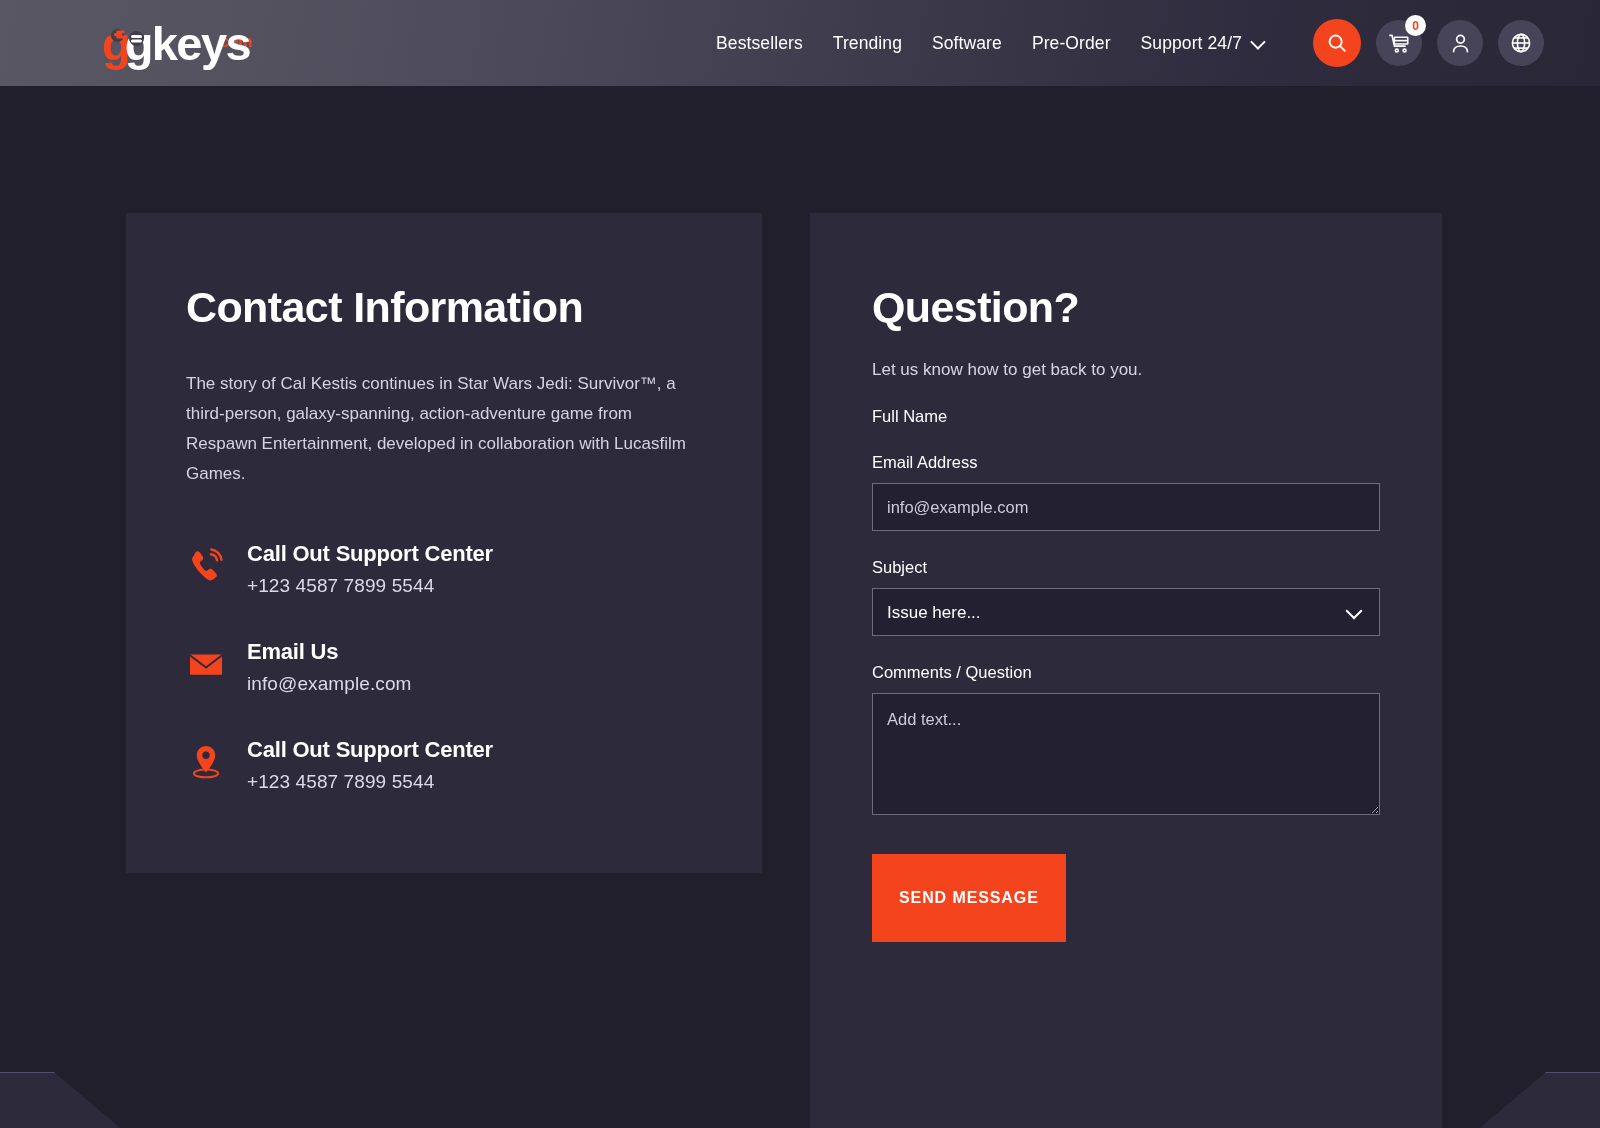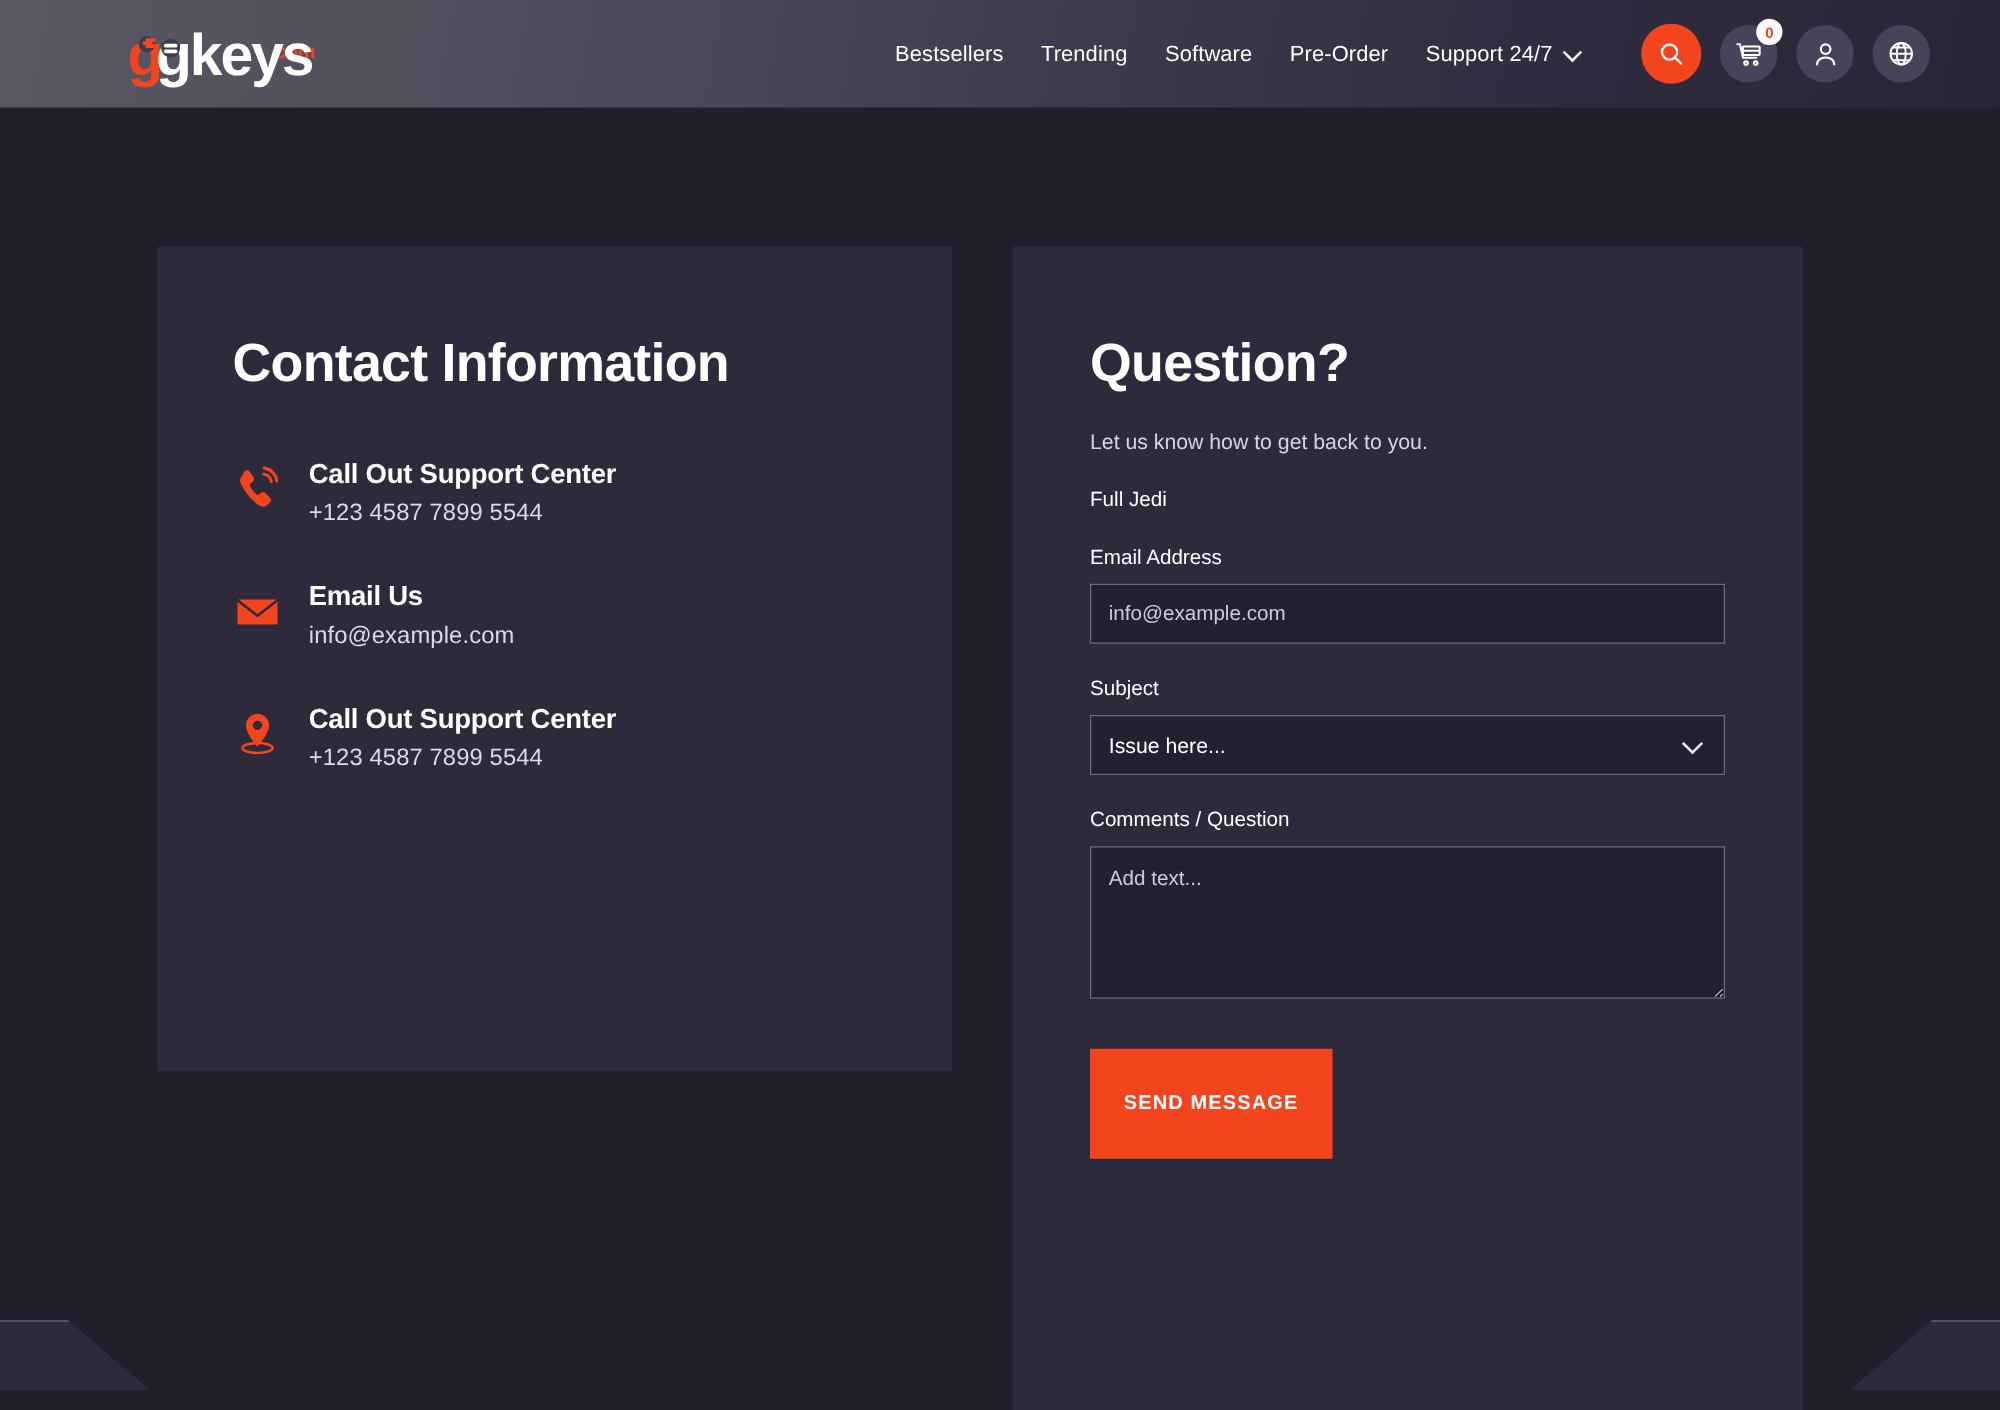--- a/index.html
+++ b/index.html
@@ -159,21 +159,21 @@
     font-size: 12px;
     font-weight: bold;
     display: flex;
     align-items: center;
     justify-content: center;
   }
 
   
   .main {
     position: absolute;
-    top: 70px; left: 0;
+    top: 86px; left: 0;
     width: 1600px;
     height: 1042px;
     background: #211f2c;
   }
 
   .panel-left {
     position: absolute;
     left: 126px; top: 127px;
     width: 636px; height: 660px;
     background: #2d2a3c;
@@ -382,20 +382,21 @@
       </svg>
     </div>
 
   </div>
 </header>
 
 <main class="main">
 
   <section class="panel-left">
     <h1 class="big">Contact Information</h1>
+    <p class="intro">The story of Cal Kestis continues in Star Wars Jedi: Survivor™, a third-person, galaxy-spanning, action-adventure game from Respawn Entertainment, developed in collaboration with Lucasfilm Games.</p>
 
     <div class="contact-list">
 
       <div class="contact-item">
         <span class="c-icon">
           <svg width="38" height="38" viewBox="0 0 32 32">
             <path d="M7.3 4.2c1.1-1 2.6-0.9 3.4 0.3l2.5 3.6c0.7 1 0.5 2.3-0.4 3.1l-1.6 1.3c-0.4 0.3-0.5 0.9-0.3 1.4 0.8 1.8 2.6 4.3 4.4 5.9 0.5 0.4 1.1 0.4 1.5 0.1l1.6-1.2c0.9-0.7 2.2-0.6 3 0.2l3 3.1c1 1 1 2.6-0.1 3.5l-2 1.7c-1.3 1.1-3.1 1.2-4.6 0.4C13.3 24.6 7 18.4 4.6 12.1 4 10.5 4.3 8.7 5.6 7.6z" fill="#f4441e"></path>
             <path d="M20.2 6.1c2.6 0.4 4.7 2.5 5.1 5.1" fill="none" stroke="#f4441e" stroke-width="2.1" stroke-linecap="round"></path>
             <path d="M20.5 2.1c4.4 0.5 8 4.1 8.5 8.6" fill="none" stroke="#f4441e" stroke-width="2.1" stroke-linecap="round"></path>
           </svg>
@@ -436,21 +437,21 @@
     </div>
   </section>
 
   <section class="panel-right">
     <h1 class="big">Question?</h1>
     <p class="subtitle">Let us know how to get back to you.</p>
 
     <form>
 
       <div class="field">
-        <label class="field-label">Full Jedi</label>
+        <label class="field-label">Full Name</label>
       </div>
 
       <div class="field">
         <label class="field-label">Email Address</label>
         <input class="control" type="text" value="info@example.com" style="">
       </div>
 
       <div class="field">
         <label class="field-label">Subject</label>
         <div class="select-wrap">

